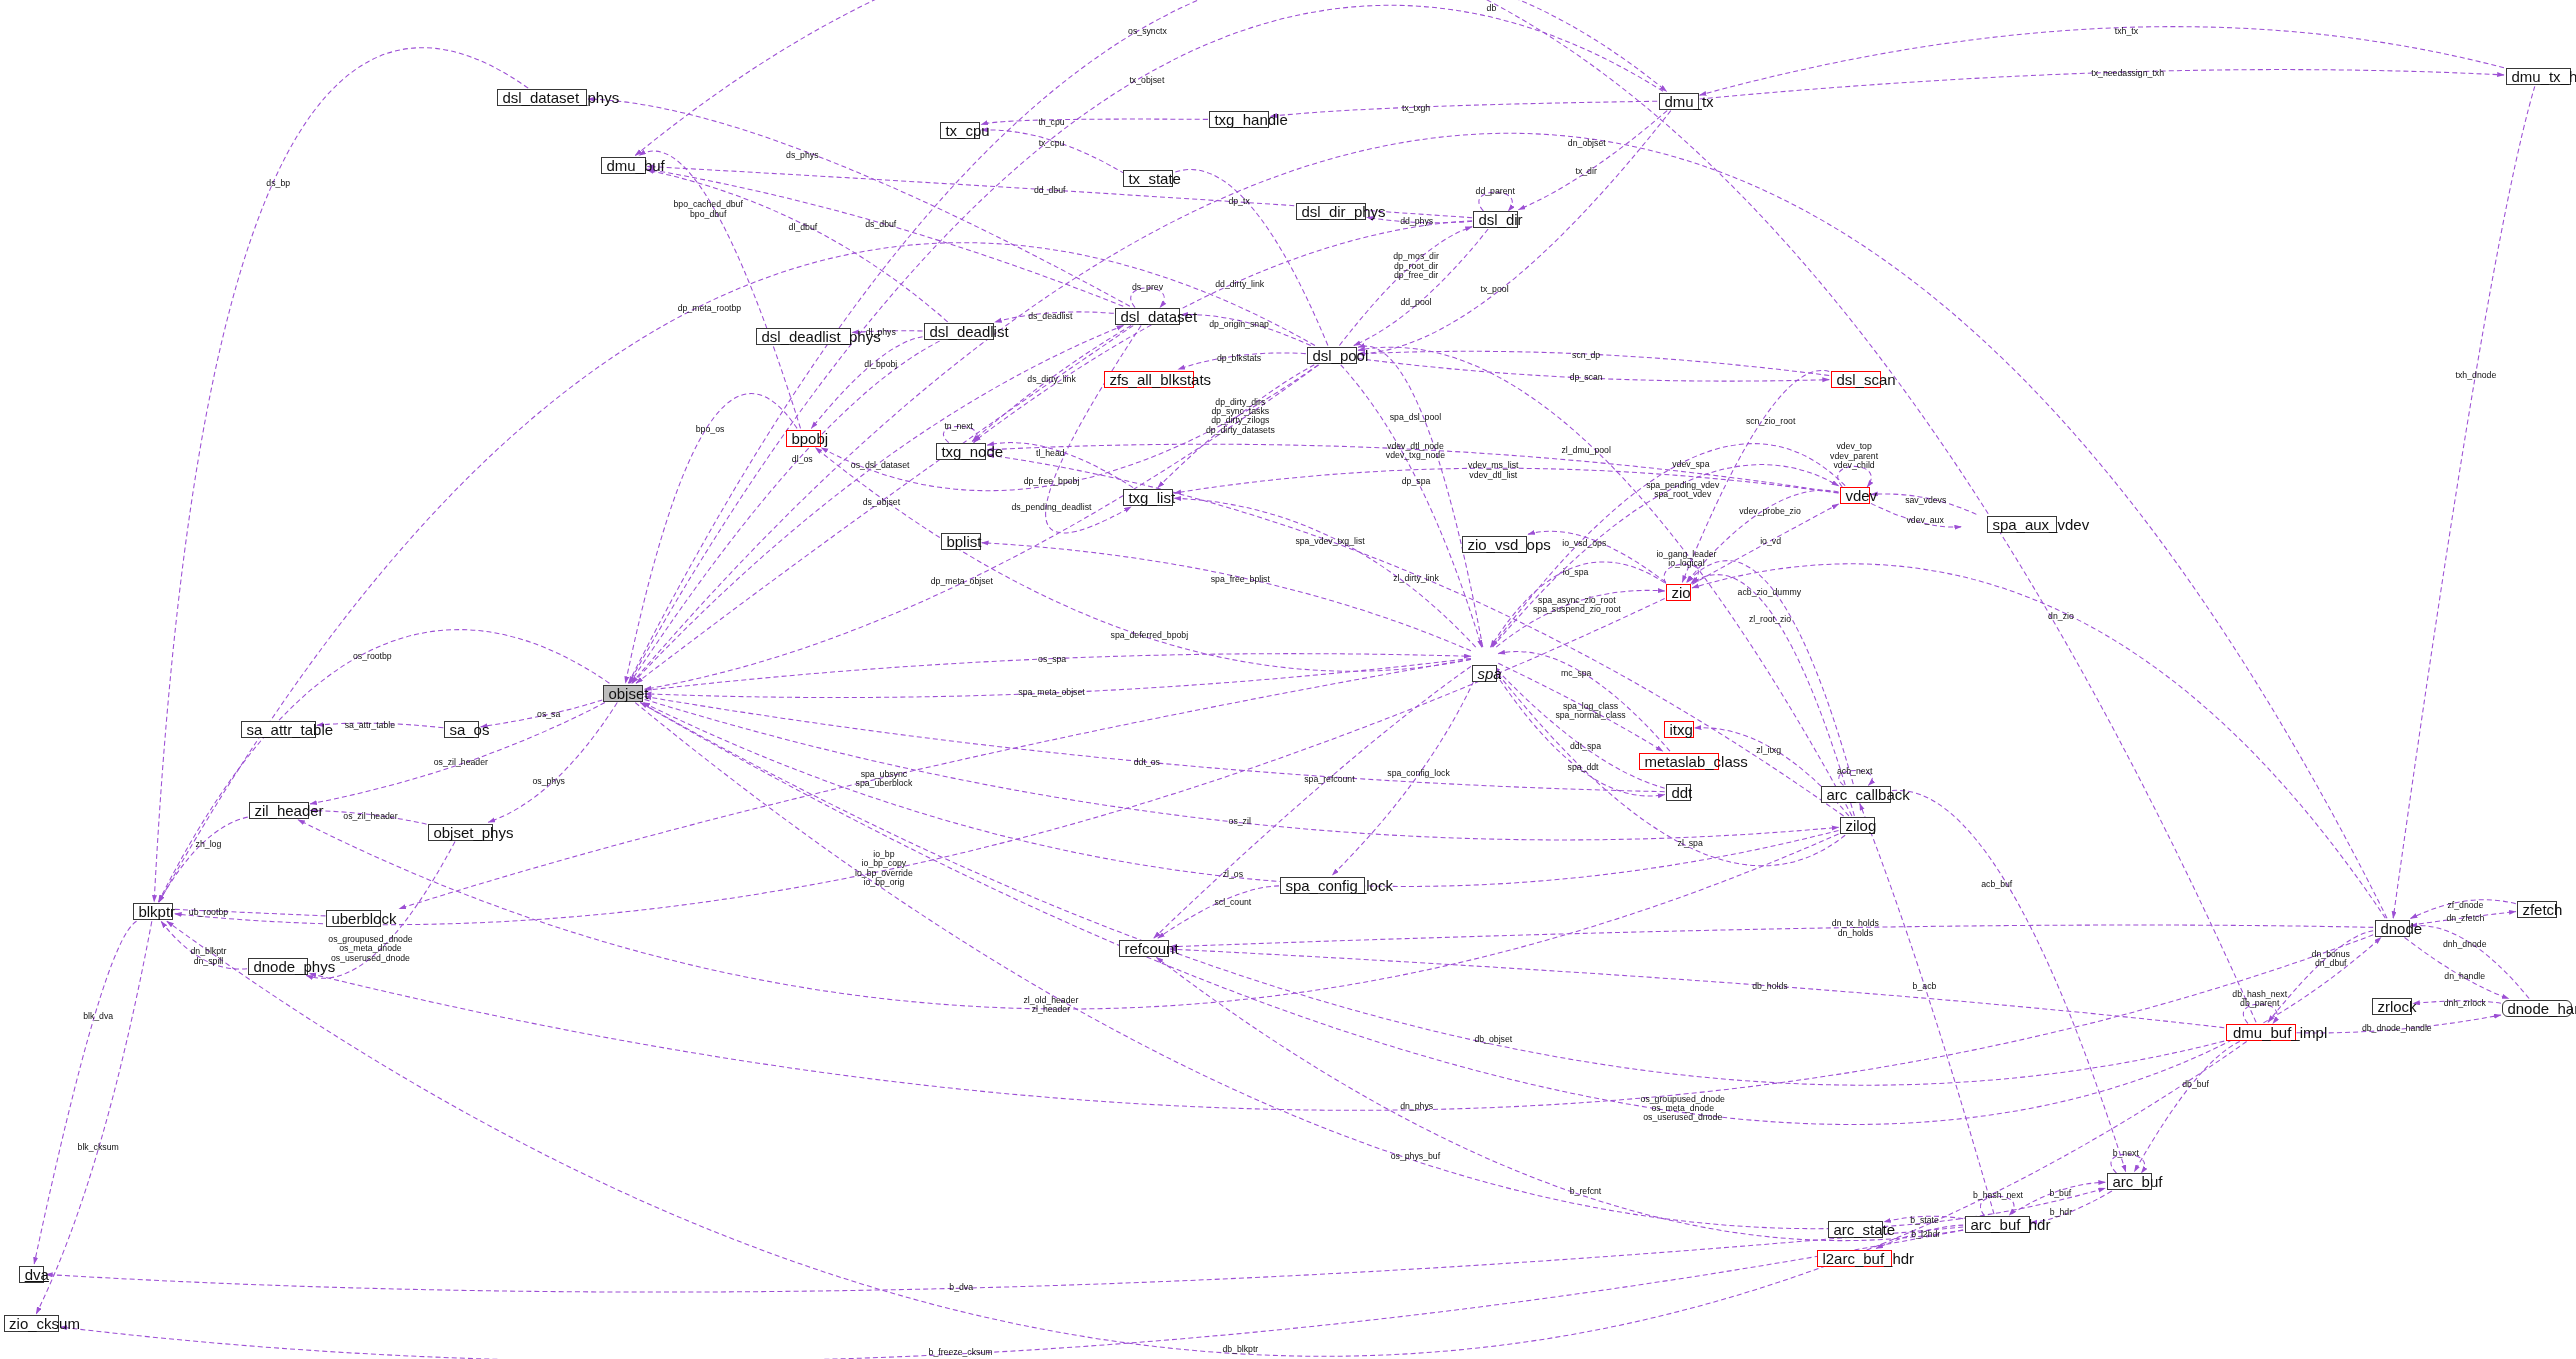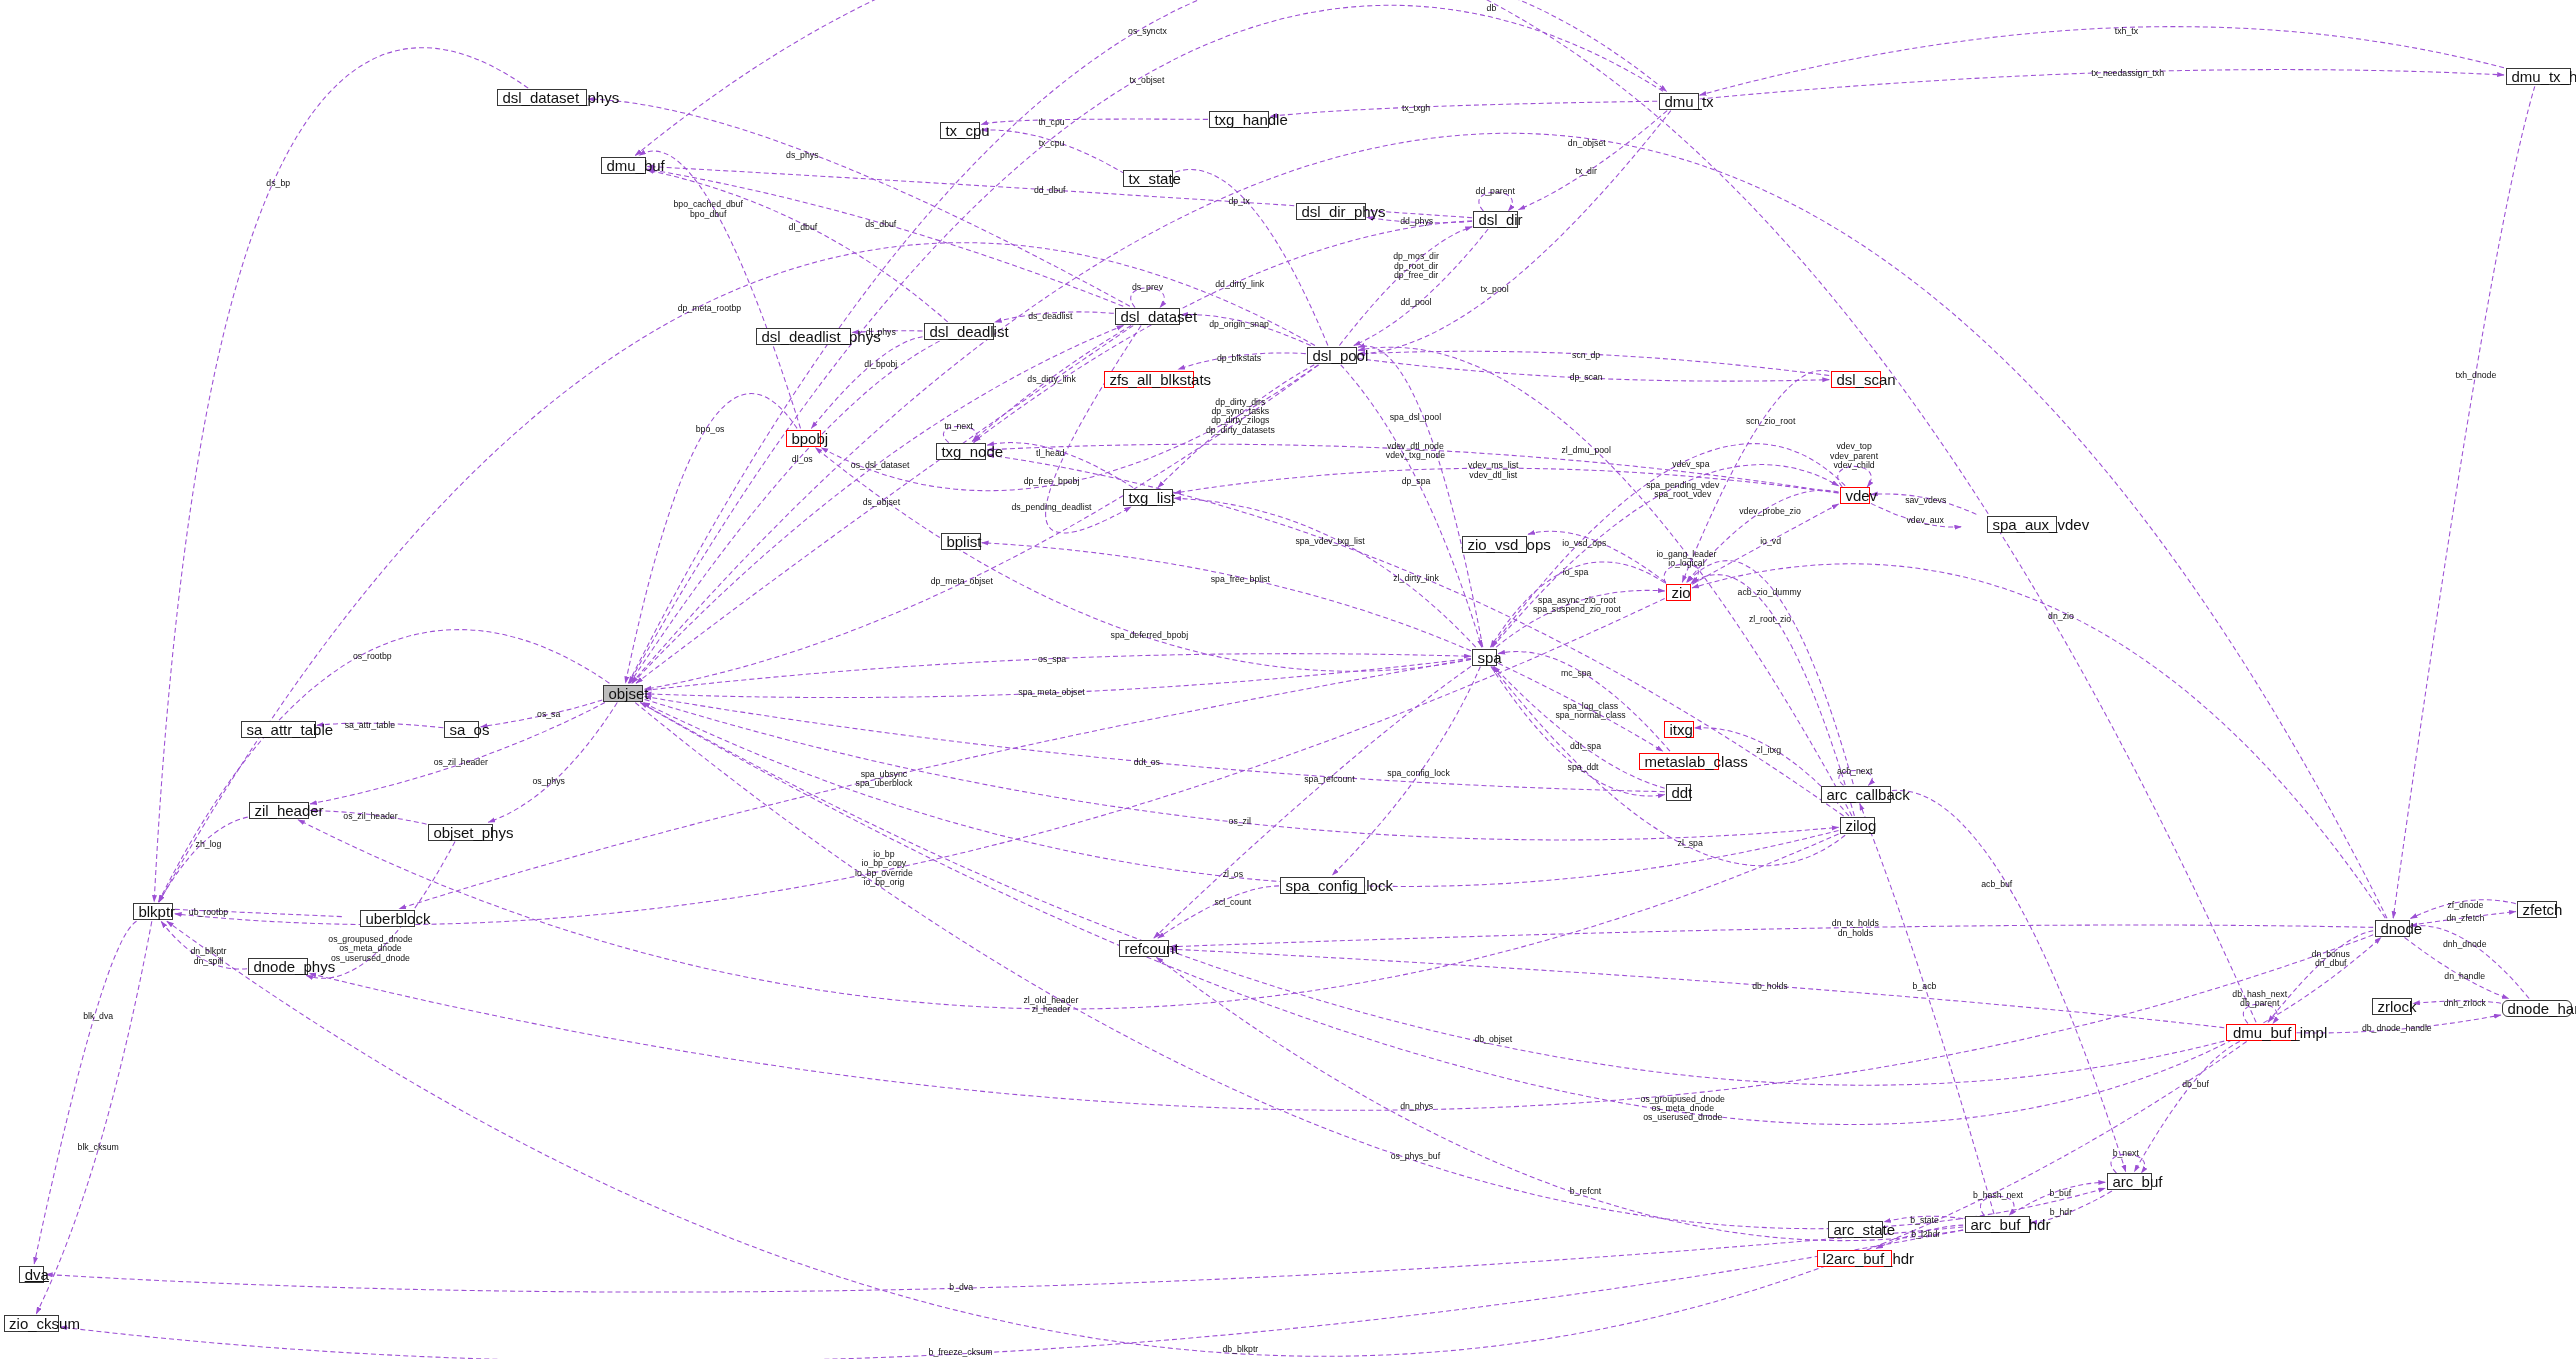--- a/index.html
+++ b/index.html
@@ -295,34 +295,34 @@
       <div class="gnode red" style="left: 1104px; top: 371px; width: 90px;">zfs_all_blkstats</div>
       <div class="gnode red" style="left: 1831px; top: 371px; width: 50px;">dsl_scan</div>
       <div class="gnode" style="left: 936px; top: 443px; width: 50px;">txg_node</div>
       <div class="gnode" style="left: 1123px; top: 489px; width: 50px;">txg_list</div>
       <div class="gnode red" style="left: 786px; top: 430px; width: 35px;">bpobj</div>
       <div class="gnode" style="left: 941px; top: 533px; width: 40px;">bplist</div>
       <div class="gnode" style="left: 1462px; top: 536px; width: 65px;">zio_vsd_ops</div>
       <div class="gnode red" style="left: 1840px; top: 487px; width: 30px;">vdev</div>
       <div class="gnode" style="left: 1963px; top: 516px; width: 70px; margin-left: 24px;">spa_aux_vdev</div>
       <div class="gnode red" style="left: 1666px; top: 584px; width: 25px;">zio</div>
-      <div class="gnode" style="left: 1472px; top: 649px; width: 25px;">spa</div>
+      <div class="gnode" style="left: 1472px; top: 665px; width: 25px; font-style: italic;">spa</div>
       <div class="gnode subject" style="left: 603px; top: 685px; width: 40px;">objset</div>
       <div class="gnode" style="left: 241px; top: 721px; width: 75px;">sa_attr_table</div>
       <div class="gnode" style="left: 444px; top: 721px; width: 35px;">sa_os</div>
       <div class="gnode red" style="left: 1664px; top: 721px; width: 30px;">itxg</div>
       <div class="gnode red" style="left: 1639px; top: 753px; width: 80px;">metaslab_class</div>
       <div class="gnode" style="left: 1666px; top: 784px; width: 25px;">ddt</div>
       <div class="gnode" style="left: 1821px; top: 786px; width: 70px;">arc_callback</div>
       <div class="gnode" style="left: 1840px; top: 817px; width: 35px;">zilog</div>
       <div class="gnode" style="left: 249px; top: 802px; width: 60px;">zil_header</div>
       <div class="gnode" style="left: 428px; top: 824px; width: 65px;">objset_phys</div>
       <div class="gnode" style="left: 1280px; top: 877px; width: 85px;">spa_config_lock</div>
       <div class="gnode" style="left: 133px; top: 903px; width: 40px;">blkptr</div>
-      <div class="gnode" style="left: 360px; top: 910px; width: 55px;">uberblock</div>
+      <div class="gnode" style="left: 326px; top: 910px; width: 55px;">uberblock</div>
       <div class="gnode" style="left: 1119px; top: 940px; width: 50px;">refcount</div>
       <div class="gnode" style="left: 248px; top: 958px; width: 60px;">dnode_phys</div>
       <div class="gnode" style="left: 2517px; top: 901px; width: 40px;">zfetch</div>
       <div class="gnode" style="left: 2375px; top: 920px; width: 35px;">dnode</div>
       <div class="gnode" style="left: 2372px; top: 998px; width: 40px;">zrlock</div>
       <div class="gnode" style="left: 2502px; top: 1000px; width: 70px; border-radius: 6px;">dnode_handle</div>
       <div class="gnode red" style="left: 2226px; top: 1024px; width: 70px; padding-left: 6px;">dmu_buf_impl</div>
       <div class="gnode" style="left: 2107px; top: 1173px; width: 45px;">arc_buf</div>
       <div class="gnode" style="left: 1965px; top: 1216px; width: 65px;">arc_buf_hdr</div>
       <div class="gnode" style="left: 1828px; top: 1221px; width: 55px;">arc_state</div>

